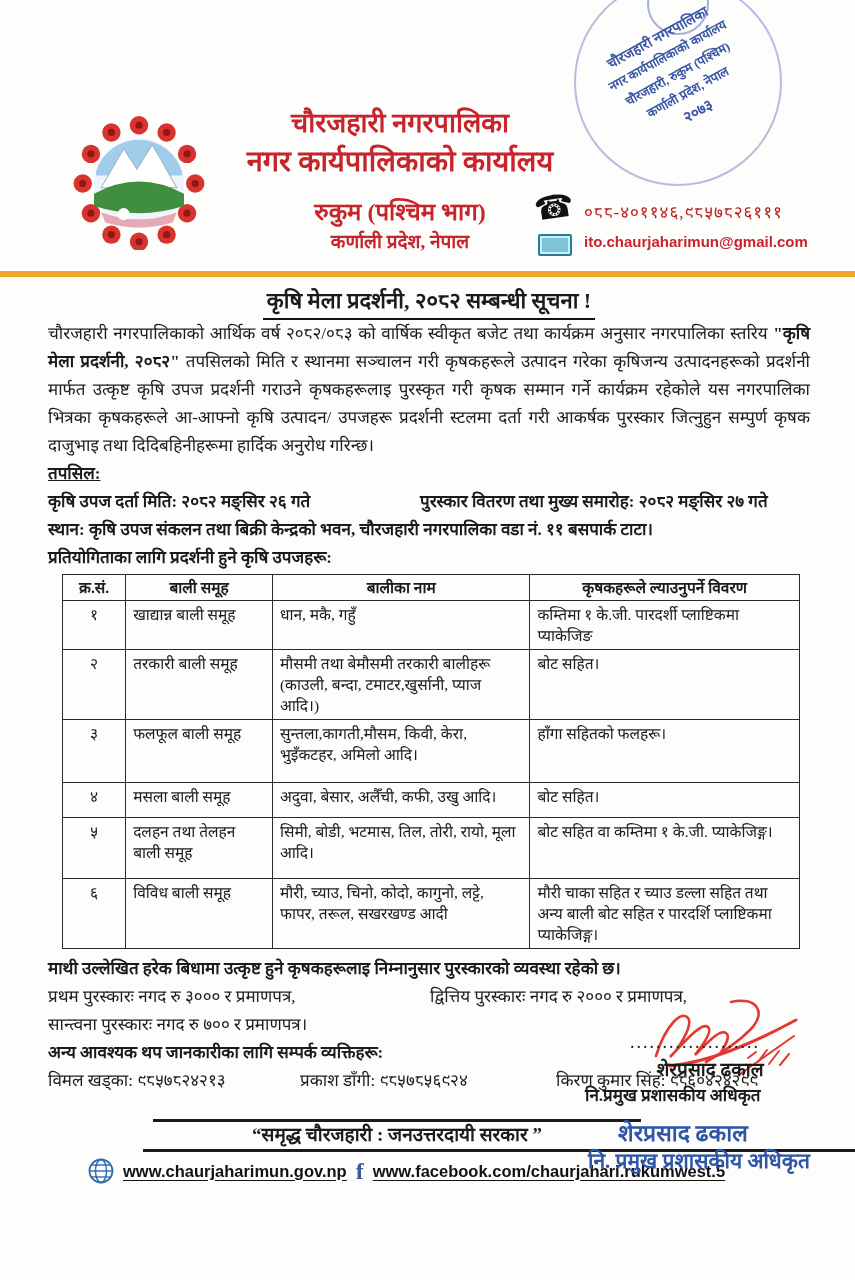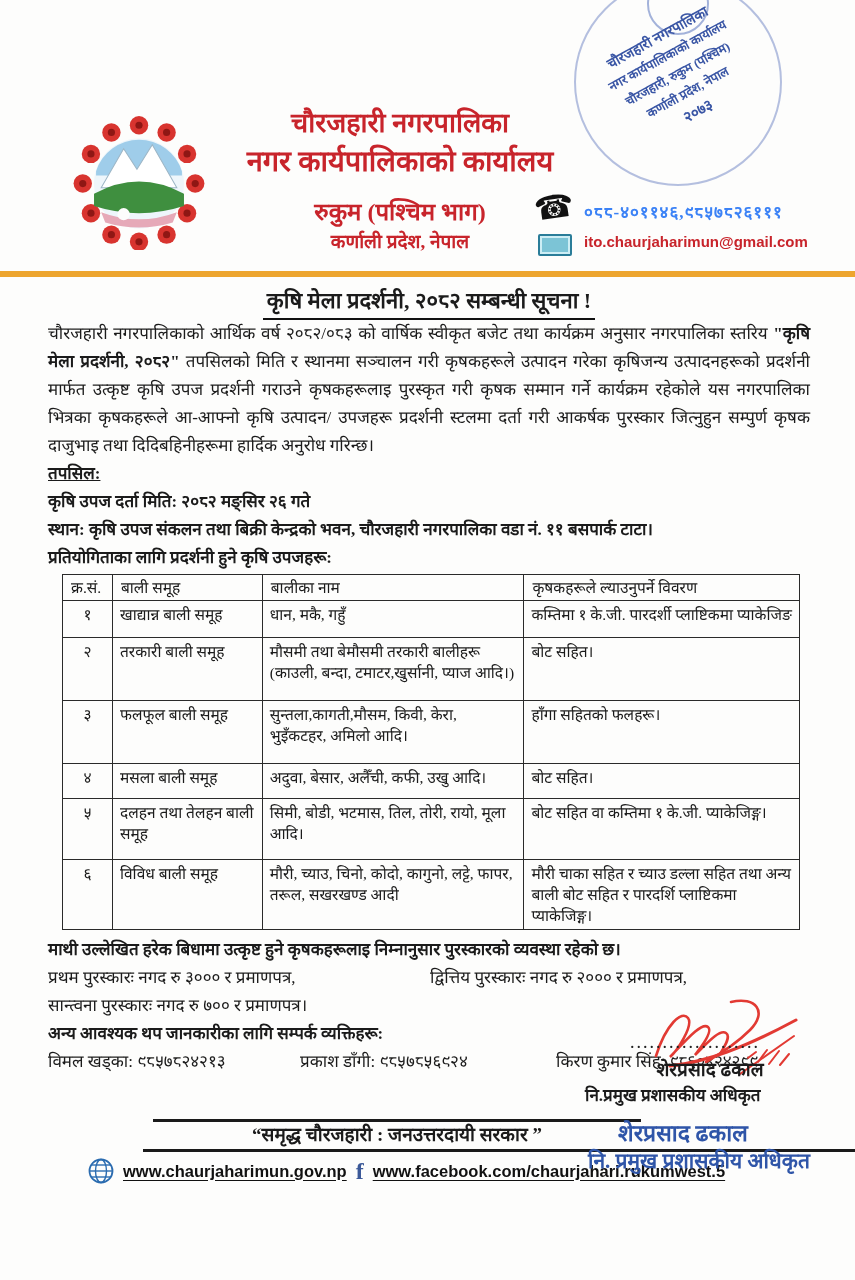--- a/index.html
+++ b/index.html
@@ -11,21 +11,21 @@
   }
   
   .logo{position:absolute;left:72px;top:112px;width:134px;height:138px;}
   .hdr-line{position:absolute;left:215px;width:370px;text-align:center;color:#c8242b;font-weight:bold;}
   .hdr-1{top:103px;font-size:27px;}
   .hdr-2{top:140px;font-size:29px;}
   .hdr-3{top:194px;font-size:24px;}
   .hdr-4{top:228px;font-size:19px;}
   .phone-icon{position:absolute;left:534px;top:188px;font-size:32px;color:#111;
     font-family:"DejaVu Sans",sans-serif;transform:rotate(-8deg);}
-  .phone-text{position:absolute;left:584px;top:200px;color:#3b82f6;font-weight:bold;font-size:17px;letter-spacing:1px;}
+  .phone-text{position:absolute;left:584px;top:200px;color:#b91c1c;font-weight:normal;font-size:17px;letter-spacing:1px;}
   .email-icon{position:absolute;left:538px;top:234px;width:30px;height:18px;background:#7cc4d6;
     border:2px solid #2a7d99;border-radius:2px;box-shadow:inset 0 0 0 2px #cdeef5;}
   .email-text{position:absolute;left:584px;top:233px;color:#c8242b;font-weight:bold;font-size:15px;
     font-family:"Liberation Sans","DejaVu Sans",sans-serif;}
   
   .stamp{position:absolute;left:553px;top:-18px;width:250px;height:240px;color:#3a56a5;}
   .stamp-rot{position:absolute;left:15px;top:40px;width:220px;transform:rotate(-29deg);text-align:center;font-weight:bold;}
   .stamp-rot div{line-height:21px;}
   .stamp-l0{font-size:14px;}
   .stamp-l1,.stamp-l2,.stamp-l3{font-size:12.5px;}
@@ -40,21 +40,21 @@
     border-bottom:2.5px solid #111;padding:0 4px 2px;}
   .para{text-align:justify;}
   .bold{font-weight:bold;}
   .tapasil{font-weight:bold;text-decoration:underline;}
   .row2{display:flex;font-weight:bold;}
   .row2 .c1{flex:0 0 372px;}
   .row2 .c2{flex:1;}
   
   table.crops{border-collapse:collapse;width:738px;margin:2px 12px 6px 14px;font-size:15.5px;line-height:21px;}
   table.crops th,table.crops td{border:1.6px solid #2a2a2a;padding:3px 7px;vertical-align:top;text-align:left;}
-  table.crops th{text-align:left;font-weight:normal;padding:2px 8px;}
+  table.crops th{text-align:center;font-weight:bold;padding:2px 16px;}
   table.crops td:first-child{text-align:center;}
   table.crops tbody tr:nth-child(1) td{height:30px;}
   table.crops tbody tr:nth-child(2) td{height:56px;}
   table.crops tbody tr:nth-child(3) td{height:56px;}
   table.crops tbody tr:nth-child(4) td{height:28px;}
   table.crops tbody tr:nth-child(5) td{height:54px;}
   table.crops tbody tr:nth-child(6) td{height:56px;}
   .awards-intro{font-weight:bold;}
   .prize-row{display:flex;}
   .prize-row .c1{flex:0 0 382px;}
@@ -147,20 +147,21 @@
   <div class="sep"></div>
 
   <div class="flow">
     <div class="title-wrap">
       <span class="title">कृषि मेला प्रदर्शनी, २०८२ सम्बन्धी सूचना !</span>
     </div>
     <div class="para"><span>चौरजहारी नगरपालिकाको आर्थिक वर्ष २०८२/०८३ को वार्षिक स्वीकृत बजेट तथा कार्यक्रम अनुसार नगरपालिका स्तरिय </span><span class="bold">"कृषि मेला प्रदर्शनी, २०८२"</span><span> तपसिलको मिति र स्थानमा सञ्चालन गरी कृषकहरूले उत्पादन गरेका कृषिजन्य उत्पादनहरूको प्रदर्शनी मार्फत उत्कृष्ट कृषि उपज प्रदर्शनी गराउने कृषकहरूलाइ पुरस्कृत गरी कृषक सम्मान गर्ने कार्यक्रम रहेकोले यस नगरपालिका भित्रका कृषकहरूले आ-आफ्नो कृषि उत्पादन/ उपजहरू प्रदर्शनी स्टलमा दर्ता गरी आकर्षक पुरस्कार जित्नुहुन सम्पुर्ण कृषक दाजुभाइ तथा दिदिबहिनीहरूमा हार्दिक अनुरोध गरिन्छ।</span></div>
     <div class="tapasil">तपसिल:</div>
     <div class="row2">
       <span class="c1">कृषि उपज दर्ता मिति: २०८२ मङ्सिर २६ गते</span>
+      <span class="c2">पुरस्कार वितरण तथा मुख्य समारोह: २०८२ मङ्सिर २७ गते</span>
     </div>
     <div class="row2">
       <span>स्थान: कृषि उपज संकलन तथा बिक्री केन्द्रको भवन, चौरजहारी नगरपालिका वडा नं. ११ बसपार्क टाटा।</span>
     </div>
     <div class="row2">
       <span>प्रतियोगिताका लागि प्रदर्शनी हुने कृषि उपजहरू:</span>
     </div>
 
     <table class="crops" id="crops-table">
       <colgroup>

